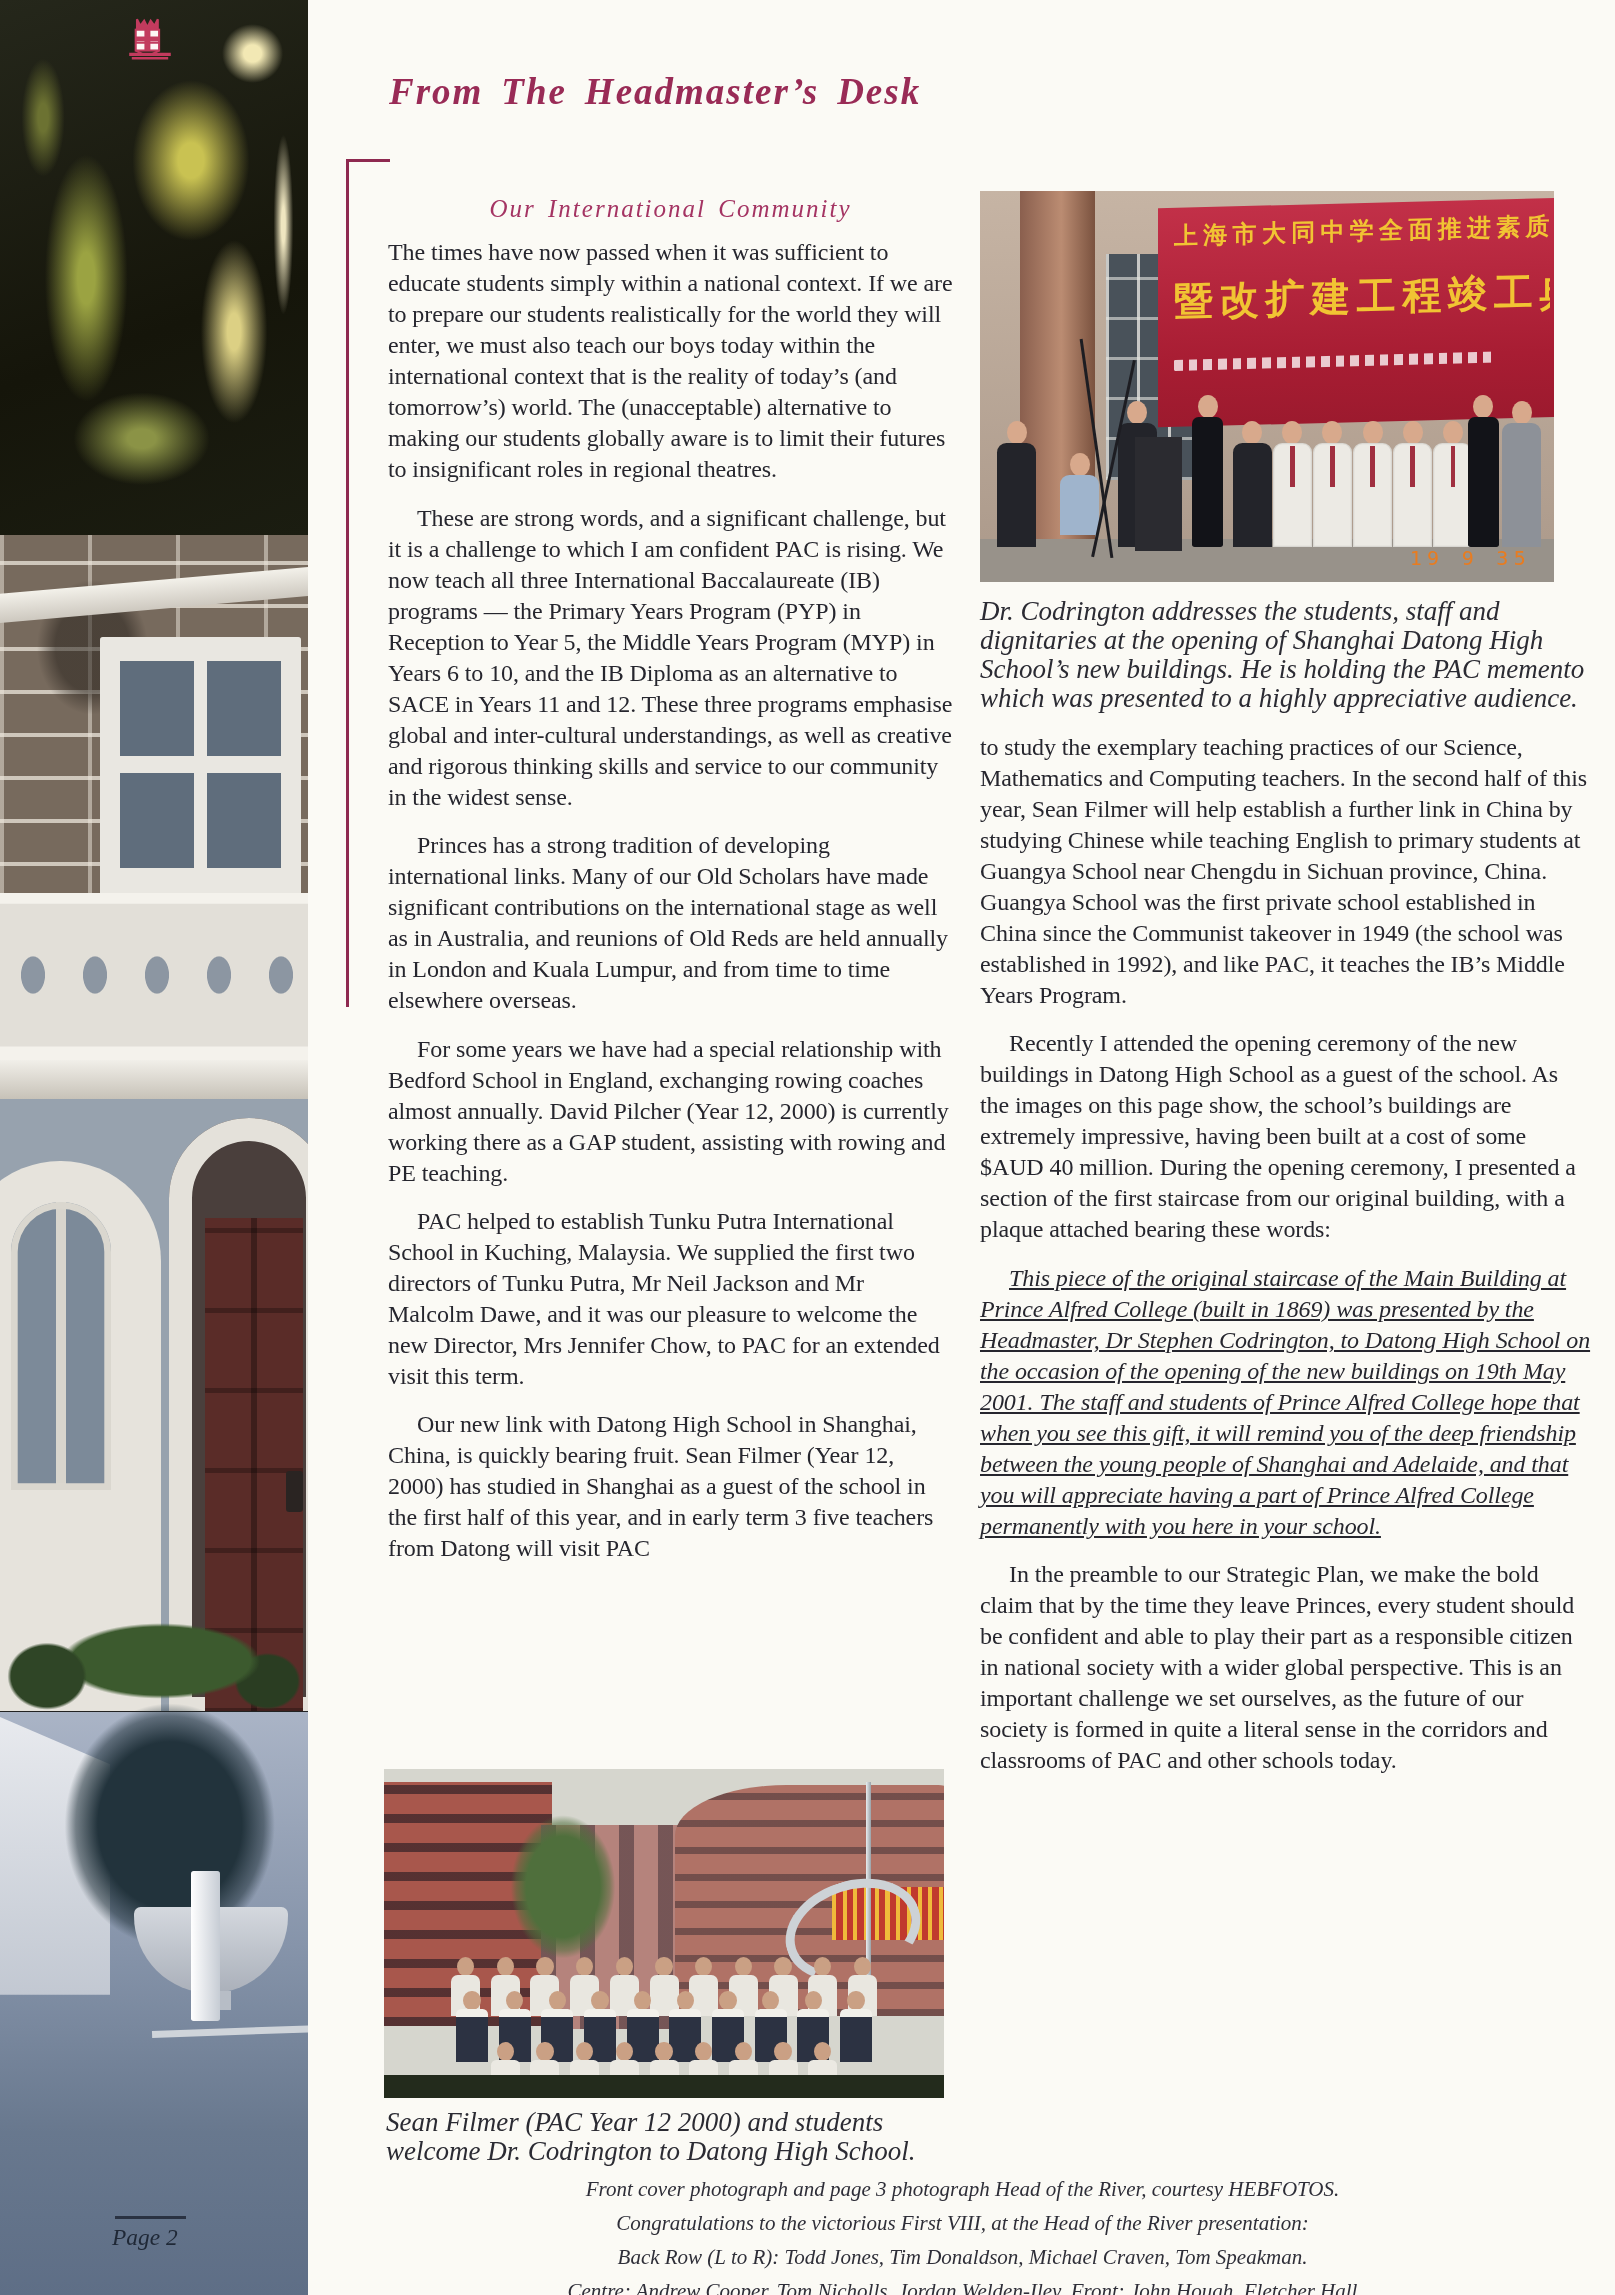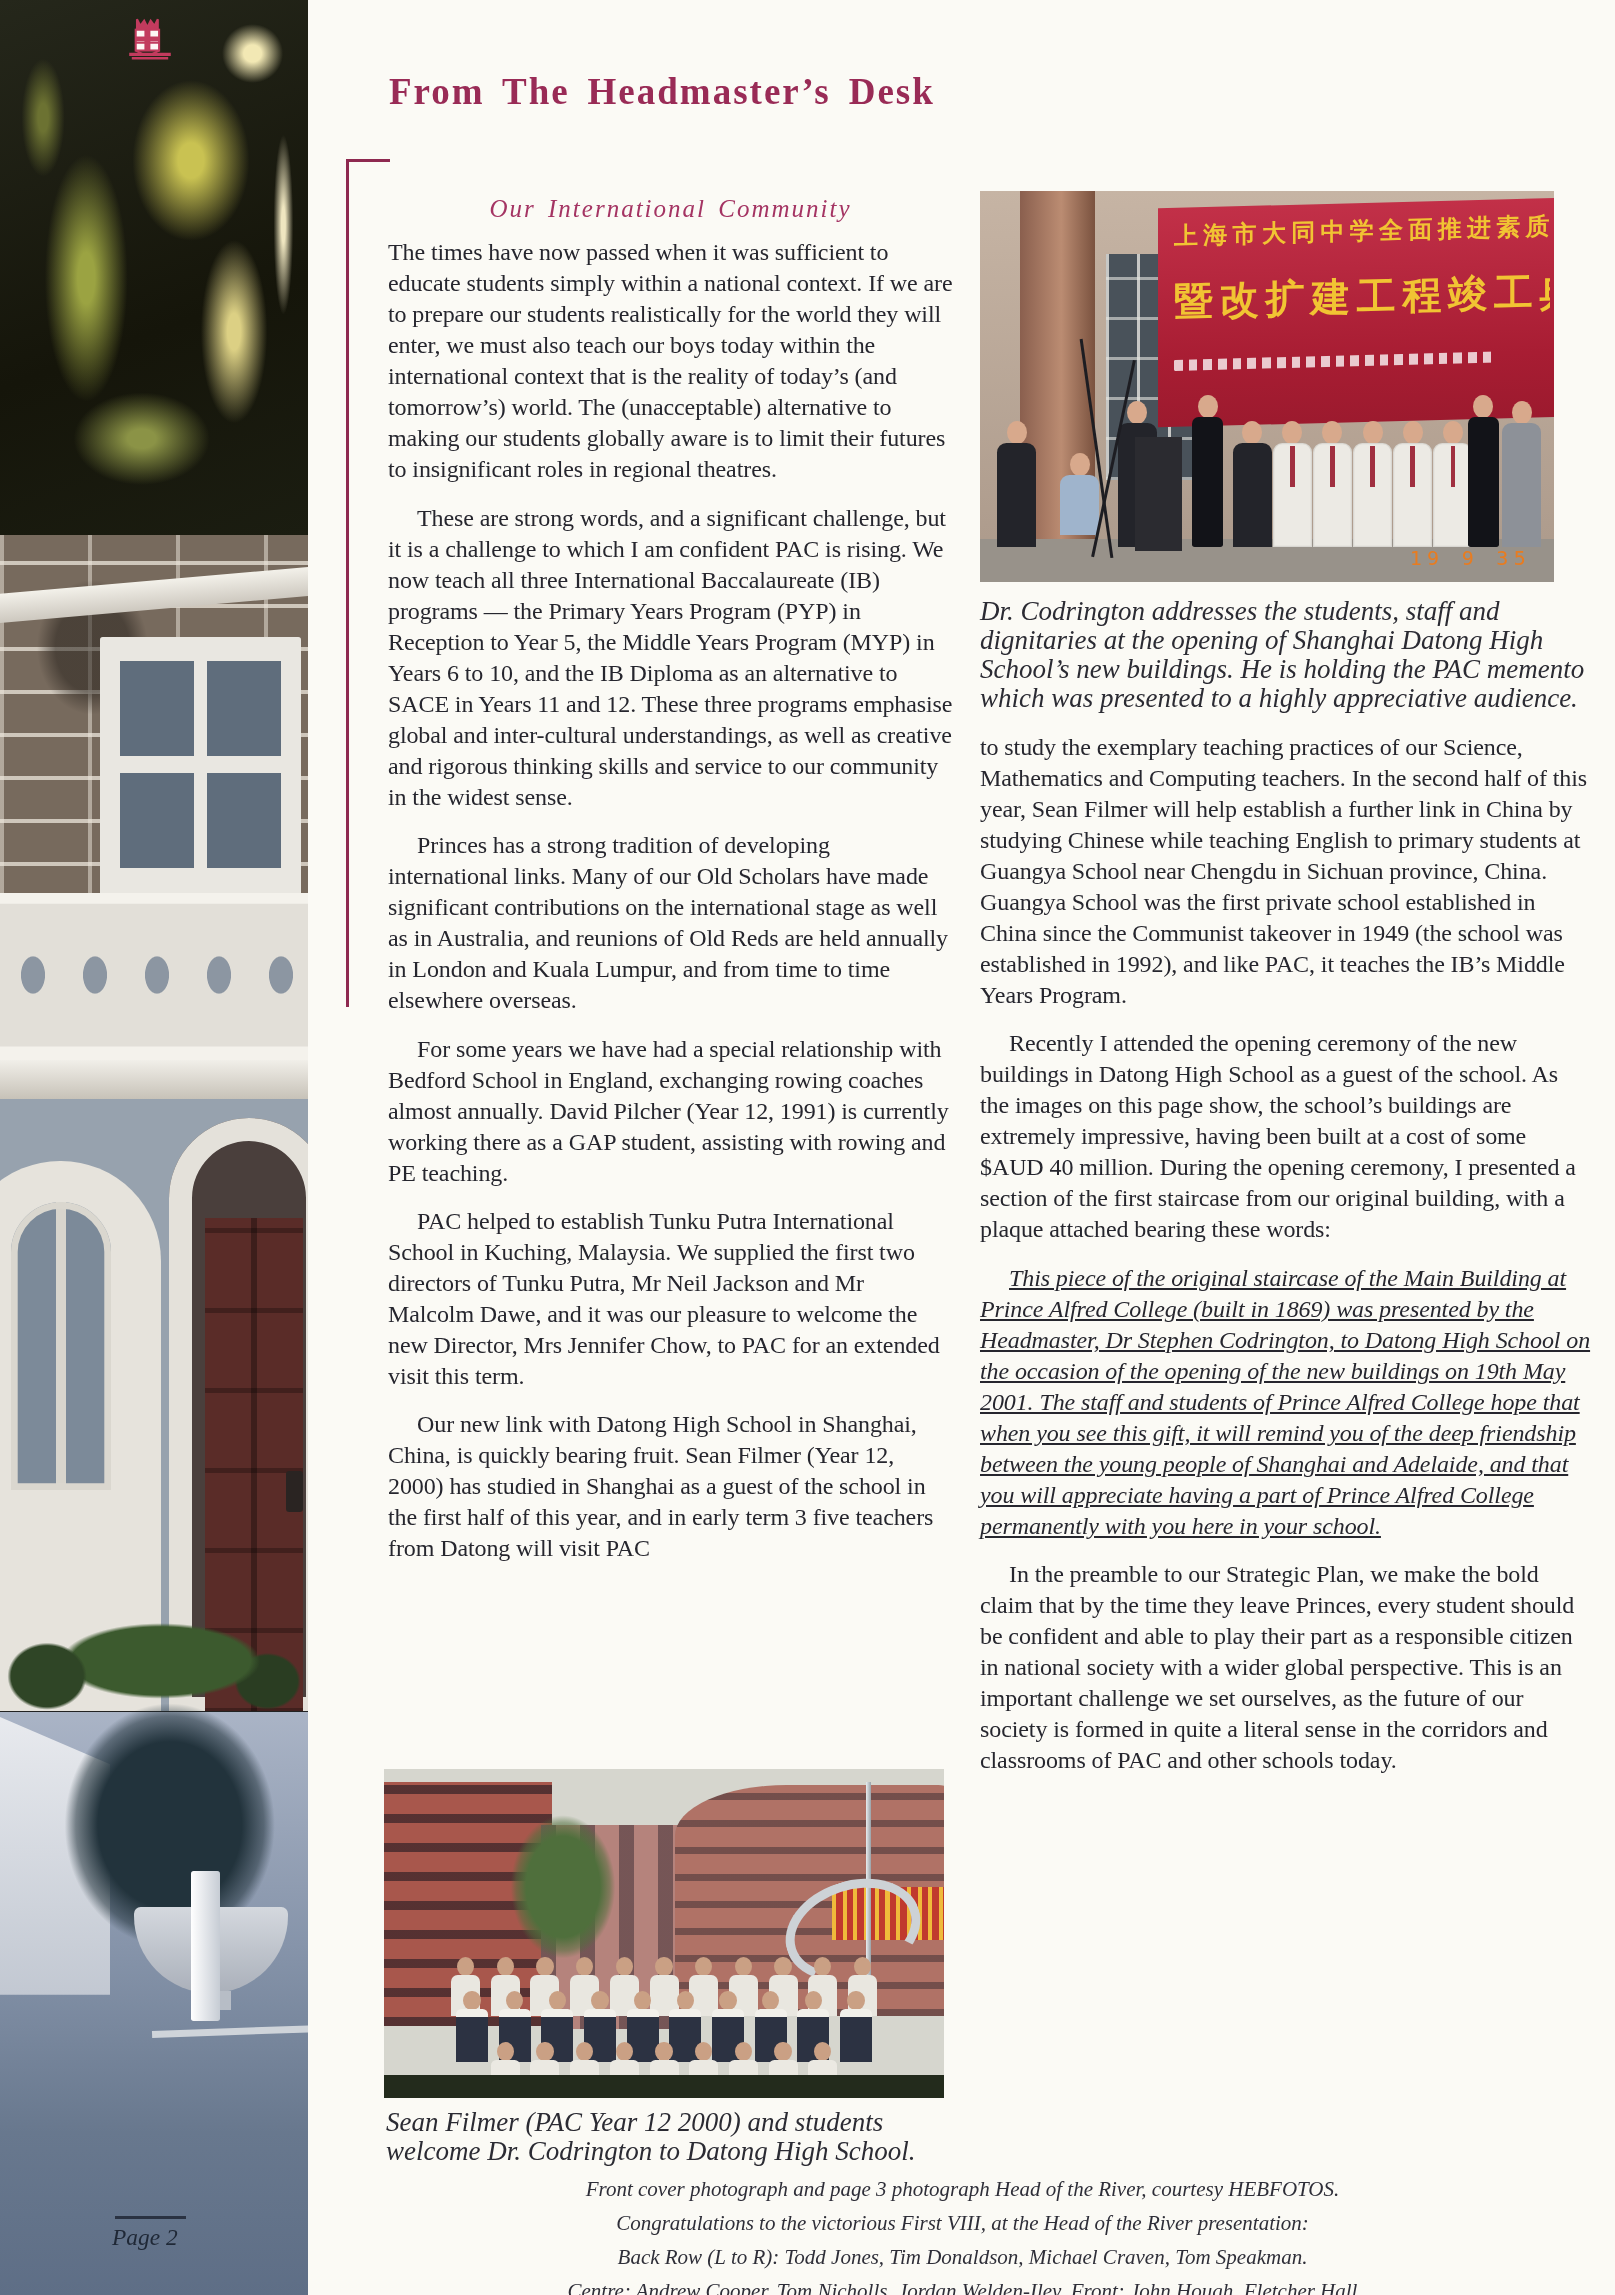--- a/index.html
+++ b/index.html
@@ -73,21 +73,21 @@
   .ls-bollard{position:absolute;left:191px;top:159px;width:29px;height:150px;
     background:linear-gradient(90deg,#ffffff,#c6ccd4);border-radius:2.7px;}
   .ls-curb{position:absolute;left:152px;top:316px;width:167px;height:6.7px;background:#cfd4da;transform:rotate(-2deg);}
   .page-rule{left:115px;top:2216px;width:71px;height:2.7px;background:#2a3242;}
   .page-num{left:112px;top:2224px;font-style:italic;font-size:23.4px;color:#1f2836;}
 
   
   .crest{left:124px;top:14.7px;width:52px;height:58px;}
 
   
-  .page-title{left:389px;top:70px;font-size:37px;font-weight:bold;
+  .page-title{left:389px;top:70px;font-size:37px;font-weight:bold;font-style:italic;
     color:#992b56;letter-spacing:2px;word-spacing:6.7px;}
   .bracket-h{left:346px;top:159px;width:44px;height:2.7px;background:#8e2950;}
   .bracket-v{left:346px;top:159px;width:2.7px;height:848px;background:#8e2950;}
 
   .section-title{font-size:25px;font-style:italic;color:#a43463;letter-spacing:2px;word-spacing:4px;margin:0 0 13.4px 0;text-align:center;}
 
   
   .col{font-size:24px;line-height:31px;letter-spacing:-0.1px;color:#26262e;text-align:left;}
   .col1{left:388px;top:193px;width:565px;}
   .col2{left:980px;top:732px;width:612px;}
@@ -219,21 +219,21 @@
 
 <div class="abs page-title">From The Headmaster’s Desk</div>
 <div class="abs bracket-h"></div>
 <div class="abs bracket-v"></div>
 
 <div class="abs col col1">
   <div class="section-title">Our International Community</div>
   <p class="no-indent">The times have now passed when it was sufficient to educate students simply within a national context. If we are to prepare our students realistically for the world they will enter, we must also teach our boys today within the international context that is the reality of today’s (and tomorrow’s) world. The (unacceptable) alternative to making our students globally aware is to limit their futures to insignificant roles in regional theatres.</p>
   <p>These are strong words, and a significant challenge, but it is a challenge to which I am confident PAC is rising. We now teach all three International Baccalaureate (IB) programs — the Primary Years Program (PYP) in Reception to Year 5, the Middle Years Program (MYP) in Years 6 to 10, and the IB Diploma as an alternative to SACE in Years 11 and 12. These three programs emphasise global and inter-cultural understandings, as well as creative and rigorous thinking skills and service to our community in the widest sense.</p>
   <p>Princes has a strong tradition of developing international links. Many of our Old Scholars have made significant contributions on the international stage as well as in Australia, and reunions of Old Reds are held annually in London and Kuala Lumpur, and from time to time elsewhere overseas.</p>
-  <p>For some years we have had a special relationship with Bedford School in England, exchanging rowing coaches almost annually. David Pilcher (Year 12, 1991) is currently working there as a GAP student, assisting with rowing and PE teaching.</p>
+  <p>For some years we have had a special relationship with Bedford School in England, exchanging rowing coaches almost annually. David Pilcher (Year 12, 2000) is currently working there as a GAP student, assisting with rowing and PE teaching.</p>
   <p>PAC helped to establish Tunku Putra International School in Kuching, Malaysia. We supplied the first two directors of Tunku Putra, Mr Neil Jackson and Mr Malcolm Dawe, and it was our pleasure to welcome the new Director, Mrs Jennifer Chow, to PAC for an extended visit this term.</p>
   <p>Our new link with Datong High School in Shanghai, China, is quickly bearing fruit. Sean Filmer (Year 12, 2000) has studied in Shanghai as a guest of the school in the first half of this year, and in early term 3 five teachers from Datong will visit PAC</p>
 </div>
 
 <div class="abs photo ceremony">
   <div class="cp-col"></div>
   <div class="cp-glass"></div>
   <div class="cp-banner">
     <div class="cp-banner-l1">上海市大同中学全面推进素质教育</div>
     <div class="cp-banner-l2">暨改扩建工程竣工典</div>

